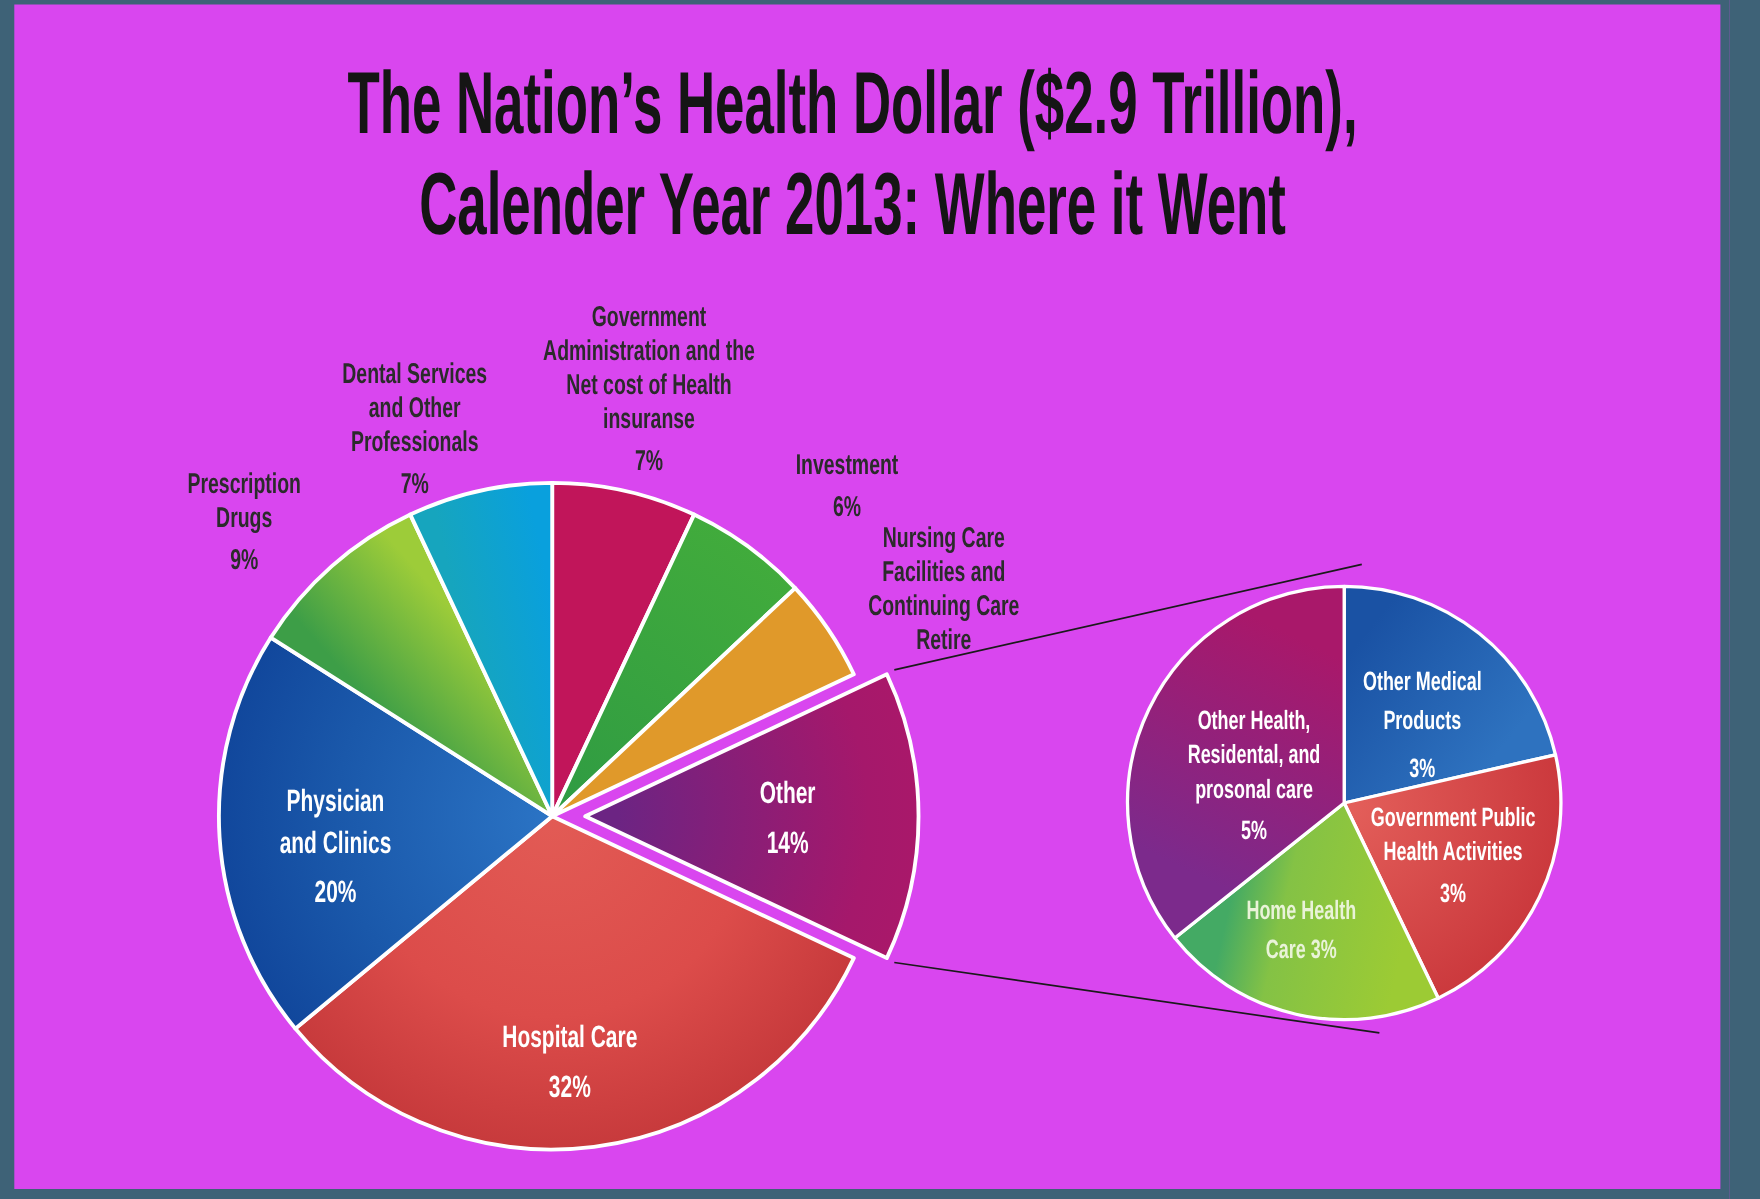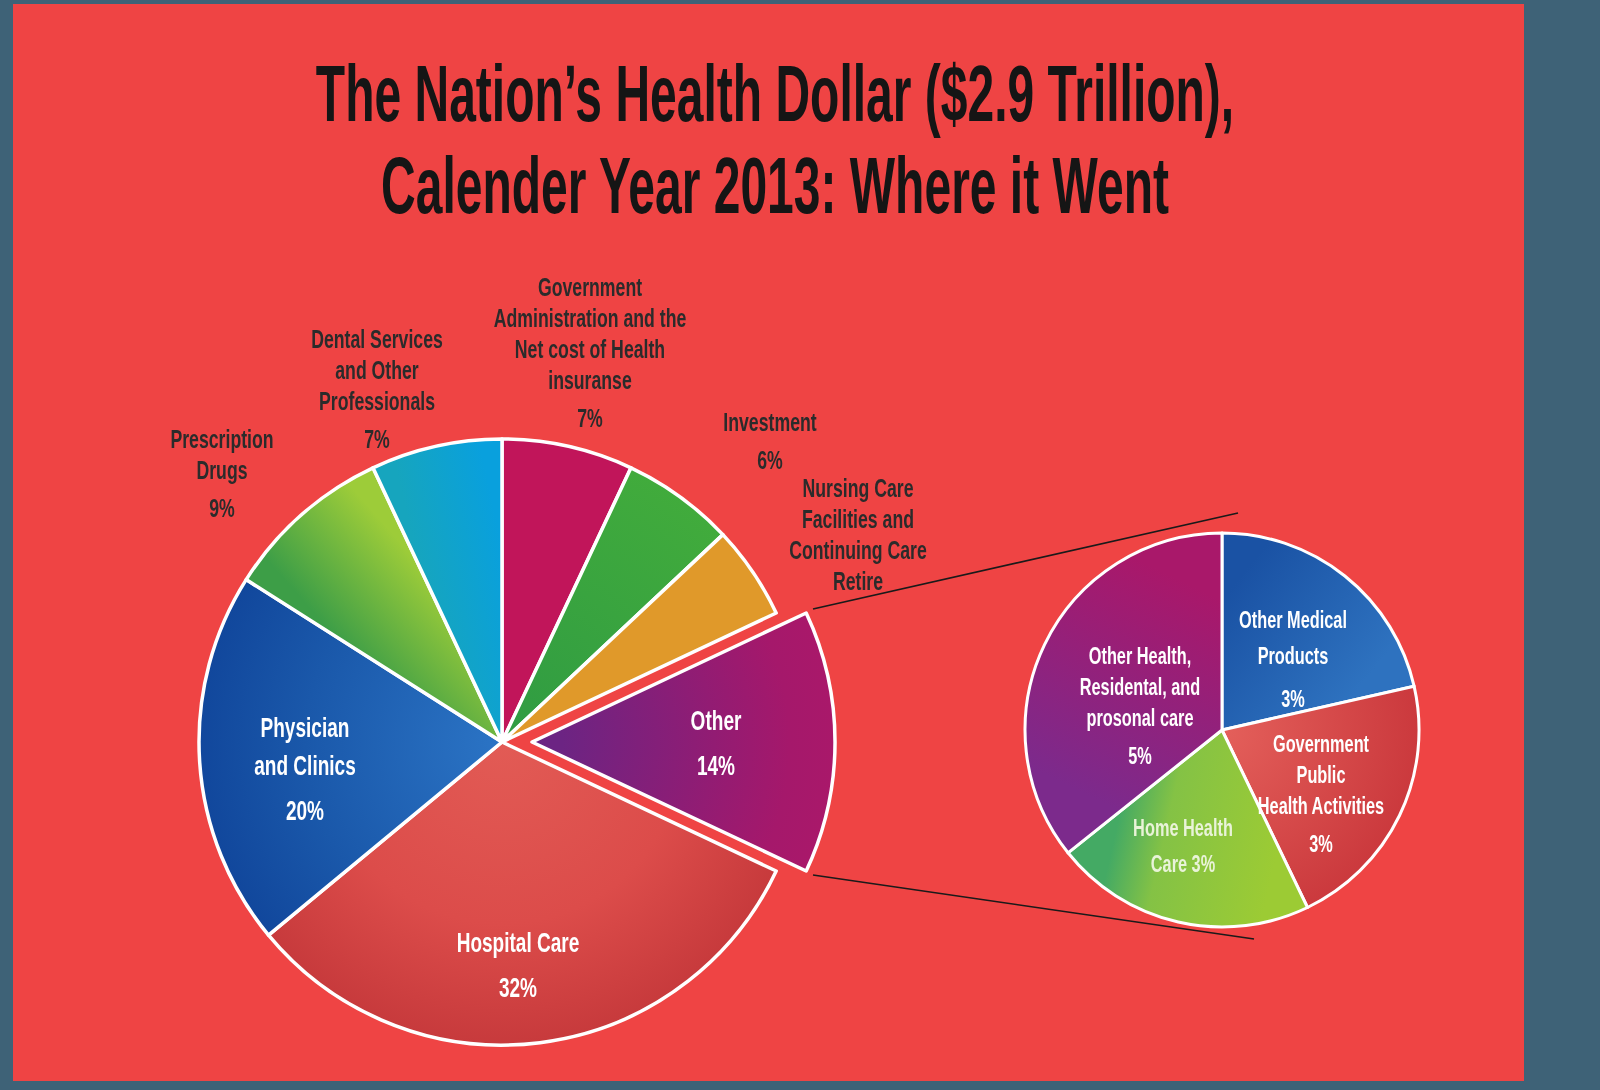--- a/index.html
+++ b/index.html
@@ -1,18 +1,18 @@
 <!DOCTYPE html>
 <html><head>
 <meta charset="utf-8">
 <style>
   html,body{margin:0;padding:0;background:#3E6277;}
   .stage{
-    position:relative;width:1532px;height:1090px;background:#ef4444;
-    font-family:"Liberation Sans",sans-serif;overflow:hidden;
+    position:relative;width:1532px;height:1090px;background:#d946ef;
+    font-family:"Liberation Sans",sans-serif;overflow:hidden;padding-left:40px;
   }
   .frame{
     position:absolute;inset:0;border-style:solid;border-color:#3E6277;
     border-width:4px 8px 9px 13px;pointer-events:none;z-index:6;
   }
   svg.chart{position:absolute;left:0;top:0;z-index:1;}
   .title{
     position:absolute;left:775px;top:48px;z-index:2;
     transform:translateX(-50%) scaleX(0.60);
     text-align:center;font-weight:bold;font-size:80px;line-height:92px;

